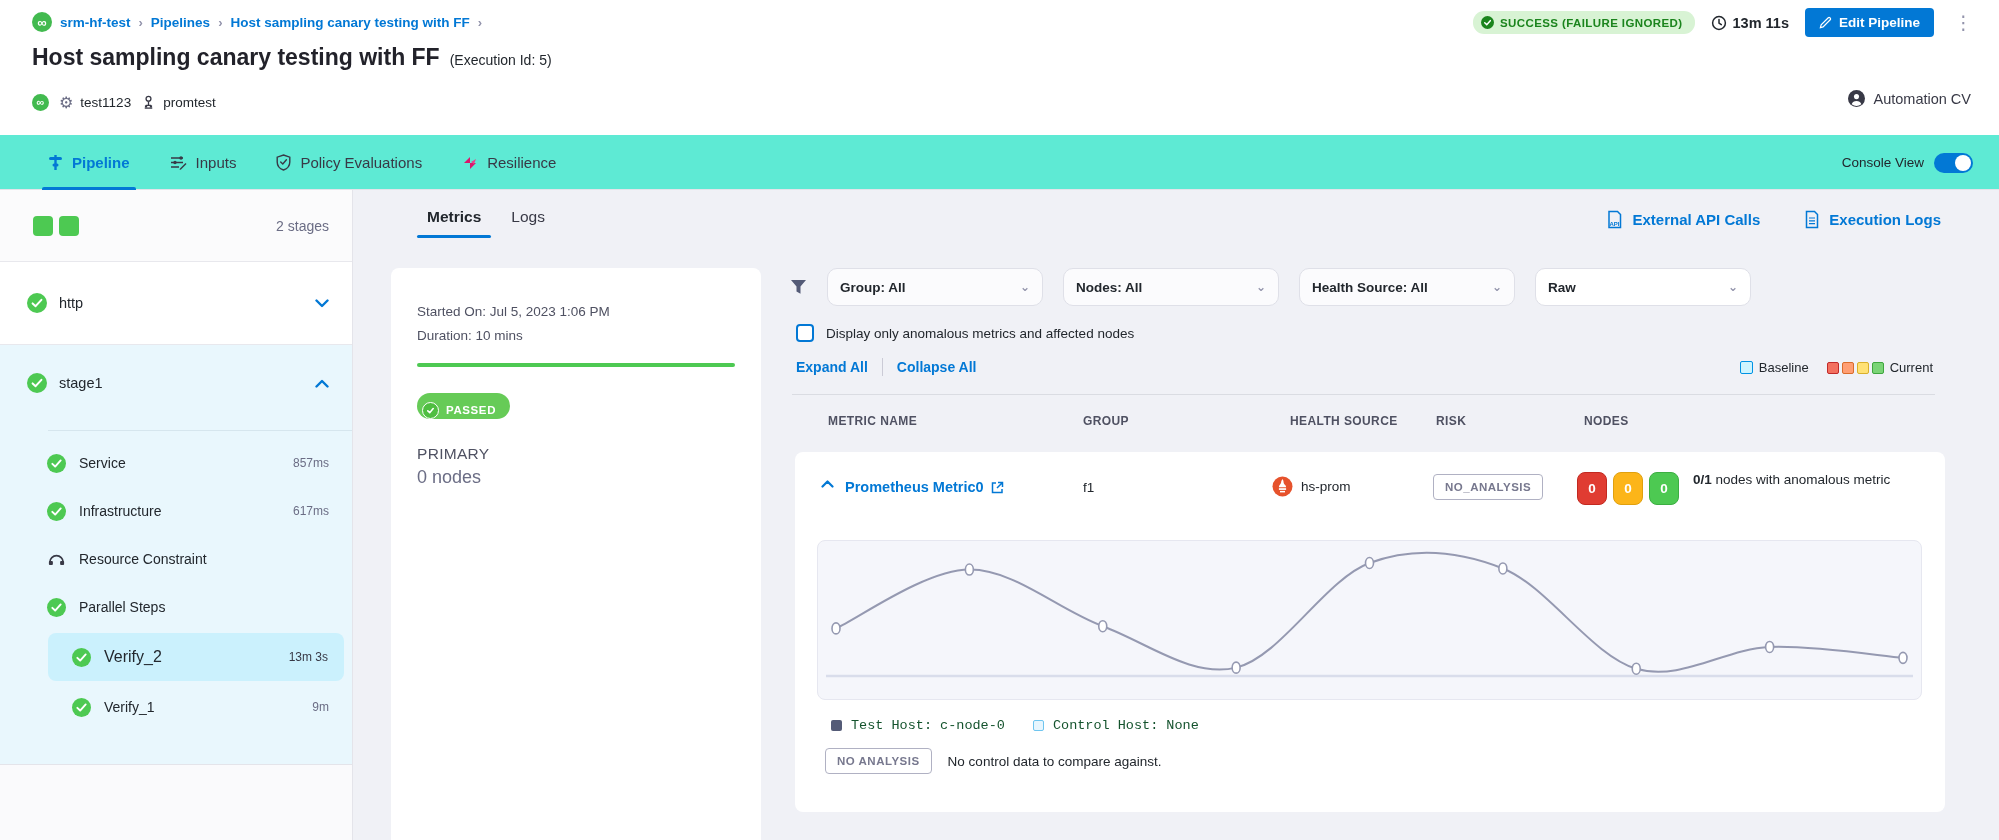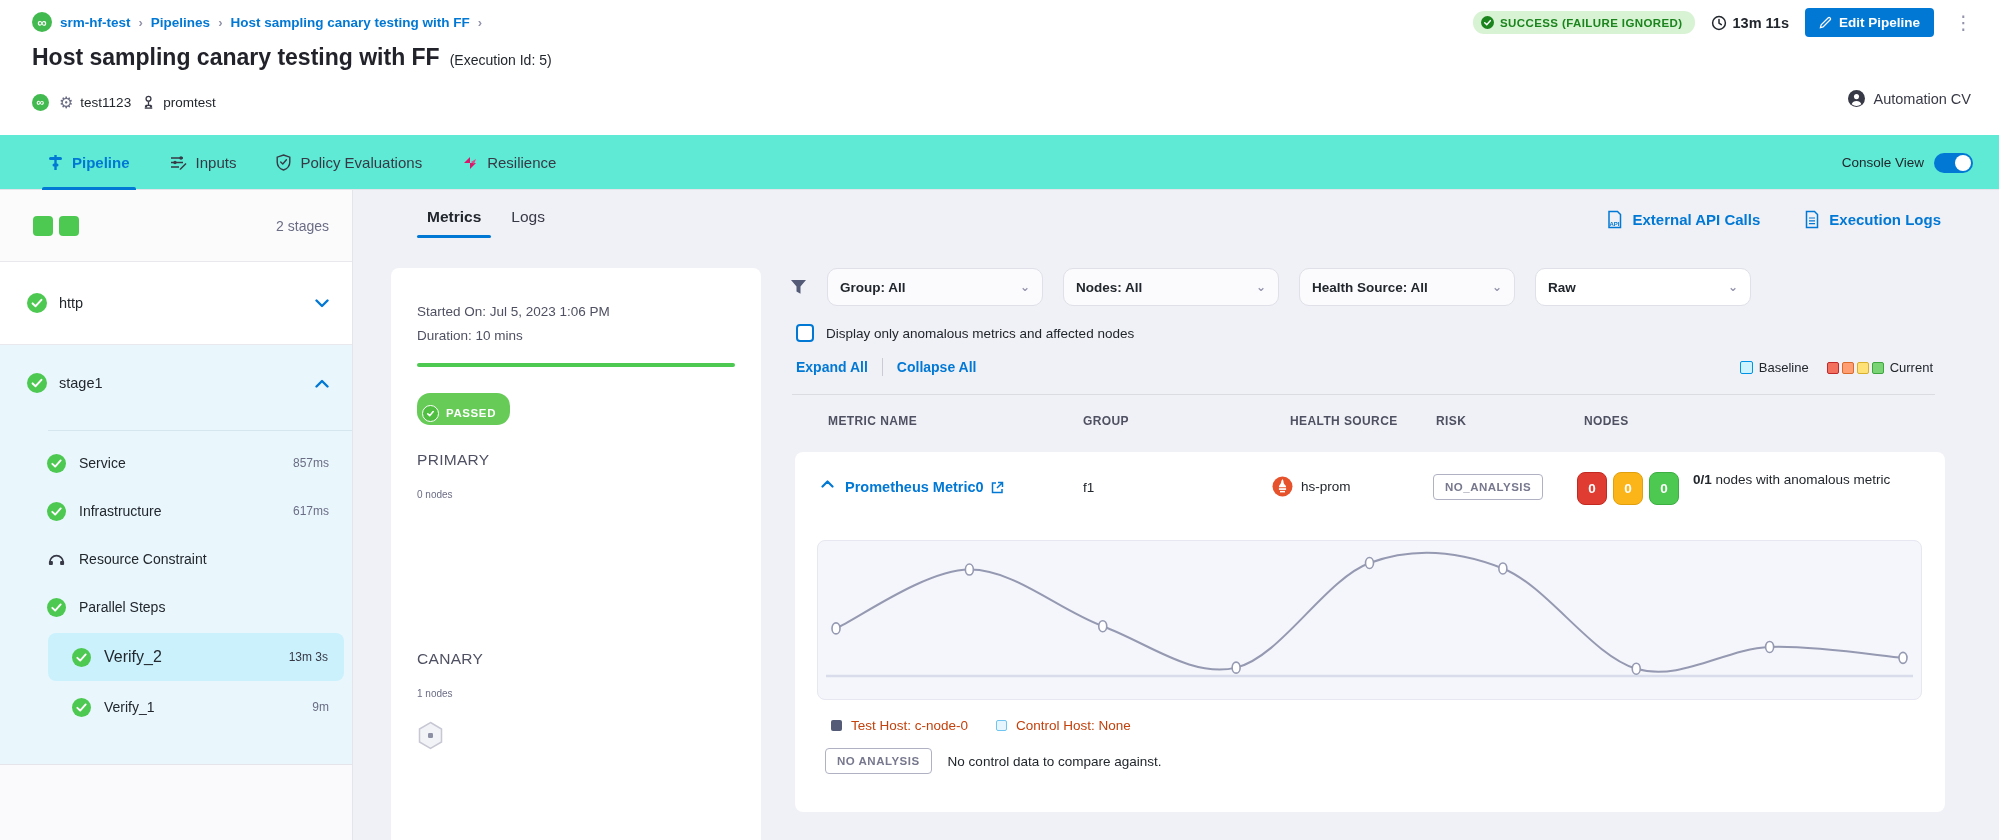--- a/index.html
+++ b/index.html
@@ -91,25 +91,25 @@
   .top-links { position:absolute; right:58px; top:20px; gap:44px; }
   .tlink { gap:9px; font-size:15px; font-weight:700; color:#0278d5; cursor:pointer; }
 
   
   .sum-card { position:absolute; left:391px; top:78px; width:370px; height:572px; background:#fff;
               border-radius:8px 8px 0 0; padding:32px 26px; }
   .sum-meta { font-size:13.5px; color:#4f5162; line-height:1.75; }
   .sum-bar { margin-top:16px; height:4px; border-radius:2px; background:#4dc952; }
   .passed-pill { margin-top:26px; display:inline-flex; align-items:center; gap:7px; background:#66cb57;
                  color:#fff; font-size:11.5px; font-weight:700; letter-spacing:.6px; border-radius:13px;
-                 height:32px; padding:8px 14px 0 5px; }
+                 height:26px; padding:8px 14px 0 5px; }
   .passed-pill .cc { width:17px; height:17px; border-radius:50%; background:#4fbe41;
                      border:1.5px solid #fff; display:flex; align-items:center; justify-content:center; }
   .grp-label { font-size:15.5px; color:#4f5162; letter-spacing:.3px; }
-  .grp-nodes { font-size:10px; color:#6b6d85; margin-top:20px; }
+  .grp-nodes { font-size:18px; color:#6b6d85; margin-top:4px; }
   .g-primary { margin-top:26px; }
   .g-canary  { margin-top:150px; }
   .hexwrap { margin-top:22px; }
 
   
   .right-pane { position:absolute; left:790px; top:78px; width:1185px; height:572px; }
   .filter-row { position:absolute; left:0; top:0; gap:20px; }
   .dd { width:216px; height:38px; background:#fbfbfd; border:1px solid #dfe0e8; border-radius:10px;
         padding:0 12px; justify-content:space-between; font-size:13.5px; font-weight:600;
         color:#22272d; cursor:pointer; }
@@ -149,21 +149,21 @@
             display:flex; align-items:center; justify-content:center; }
   .nb-red{ background:#e03c32; border:1px solid #c22920; }
   .nb-yel{ background:#fcb519; border:1px solid #e0a00e; }
   .nb-grn{ background:#4dc952; border:1px solid #3cae42; }
   .m-ntext { left:898px; top:18px; width:260px; font-size:13.5px; color:#22272d; line-height:1.45; }
   .m-ntext b { font-weight:700; }
 
   .chartbox { position:absolute; left:22px; top:88px; width:1105px; height:160px; background:#f5f6fb;
               border:1px solid #e6e7f0; border-radius:8px; }
   .chart-foot { position:absolute; left:36px; top:266px; gap:28px; }
-  .cf-item { gap:9px; font-size:13.5px; color:#c2410c; }
+  .cf-item { gap:9px; font-size:13.5px; color:#14532d;font-family:Liberation Mono, monospace; }
   .sw-test { width:11px; height:11px; border-radius:2px; background:#545b77; }
   .sw-ctrl { width:11px; height:11px; border-radius:2px; background:#e7f6fe; border:1.5px solid #6fc5ef; }
   .analysis-row { position:absolute; left:30px; top:296px; gap:16px; }
   .an-msg { font-size:13.5px; color:#22272d; }
 </style>
 </head>
 <body>
 
 <div class="app">
 
@@ -414,30 +414,20 @@
         <span class="cc">
           <svg width="9" height="9" viewBox="0 0 10 10">
               <path d="M2 5.4 L4.2 7.4 L8 2.8" stroke="#fff" stroke-width="1.8" fill="none" stroke-linecap="round"></path>
             </svg>
         </span>
         <span>PASSED</span>
       </div>
       <div class="g-primary">
         <div class="grp-label">PRIMARY</div>
         <div class="grp-nodes">0 nodes</div>
-      </div>
-      <div class="g-canary">
-        <div class="grp-label">CANARY</div>
-        <div class="grp-nodes">1 nodes</div>
-        <div class="hexwrap">
-          <svg width="27" height="29" viewBox="0 0 27 29">
-              <path d="M13.5 1.5 L24.5 8 V21 L13.5 27.5 L2.5 21 V8 Z" fill="#f2f3f7" stroke="#c7c8d4" stroke-width="1.5"></path>
-              <rect x="11" y="12" width="5" height="5" rx="1.2" fill="#8d8fa5"></rect>
-            </svg>
-        </div>
       </div>
     </div>
 
     <div class="right-pane">
       <div class="filter-row rc">
         <svg width="17" height="16" viewBox="0 0 17 16">
             <path d="M1 1 H16 L10.5 7.5 V14.8 L6.5 12.6 V7.5 Z" fill="#545b77"></path>
           </svg>
         <div class="dd rc">
           <span>Group: All</span>

